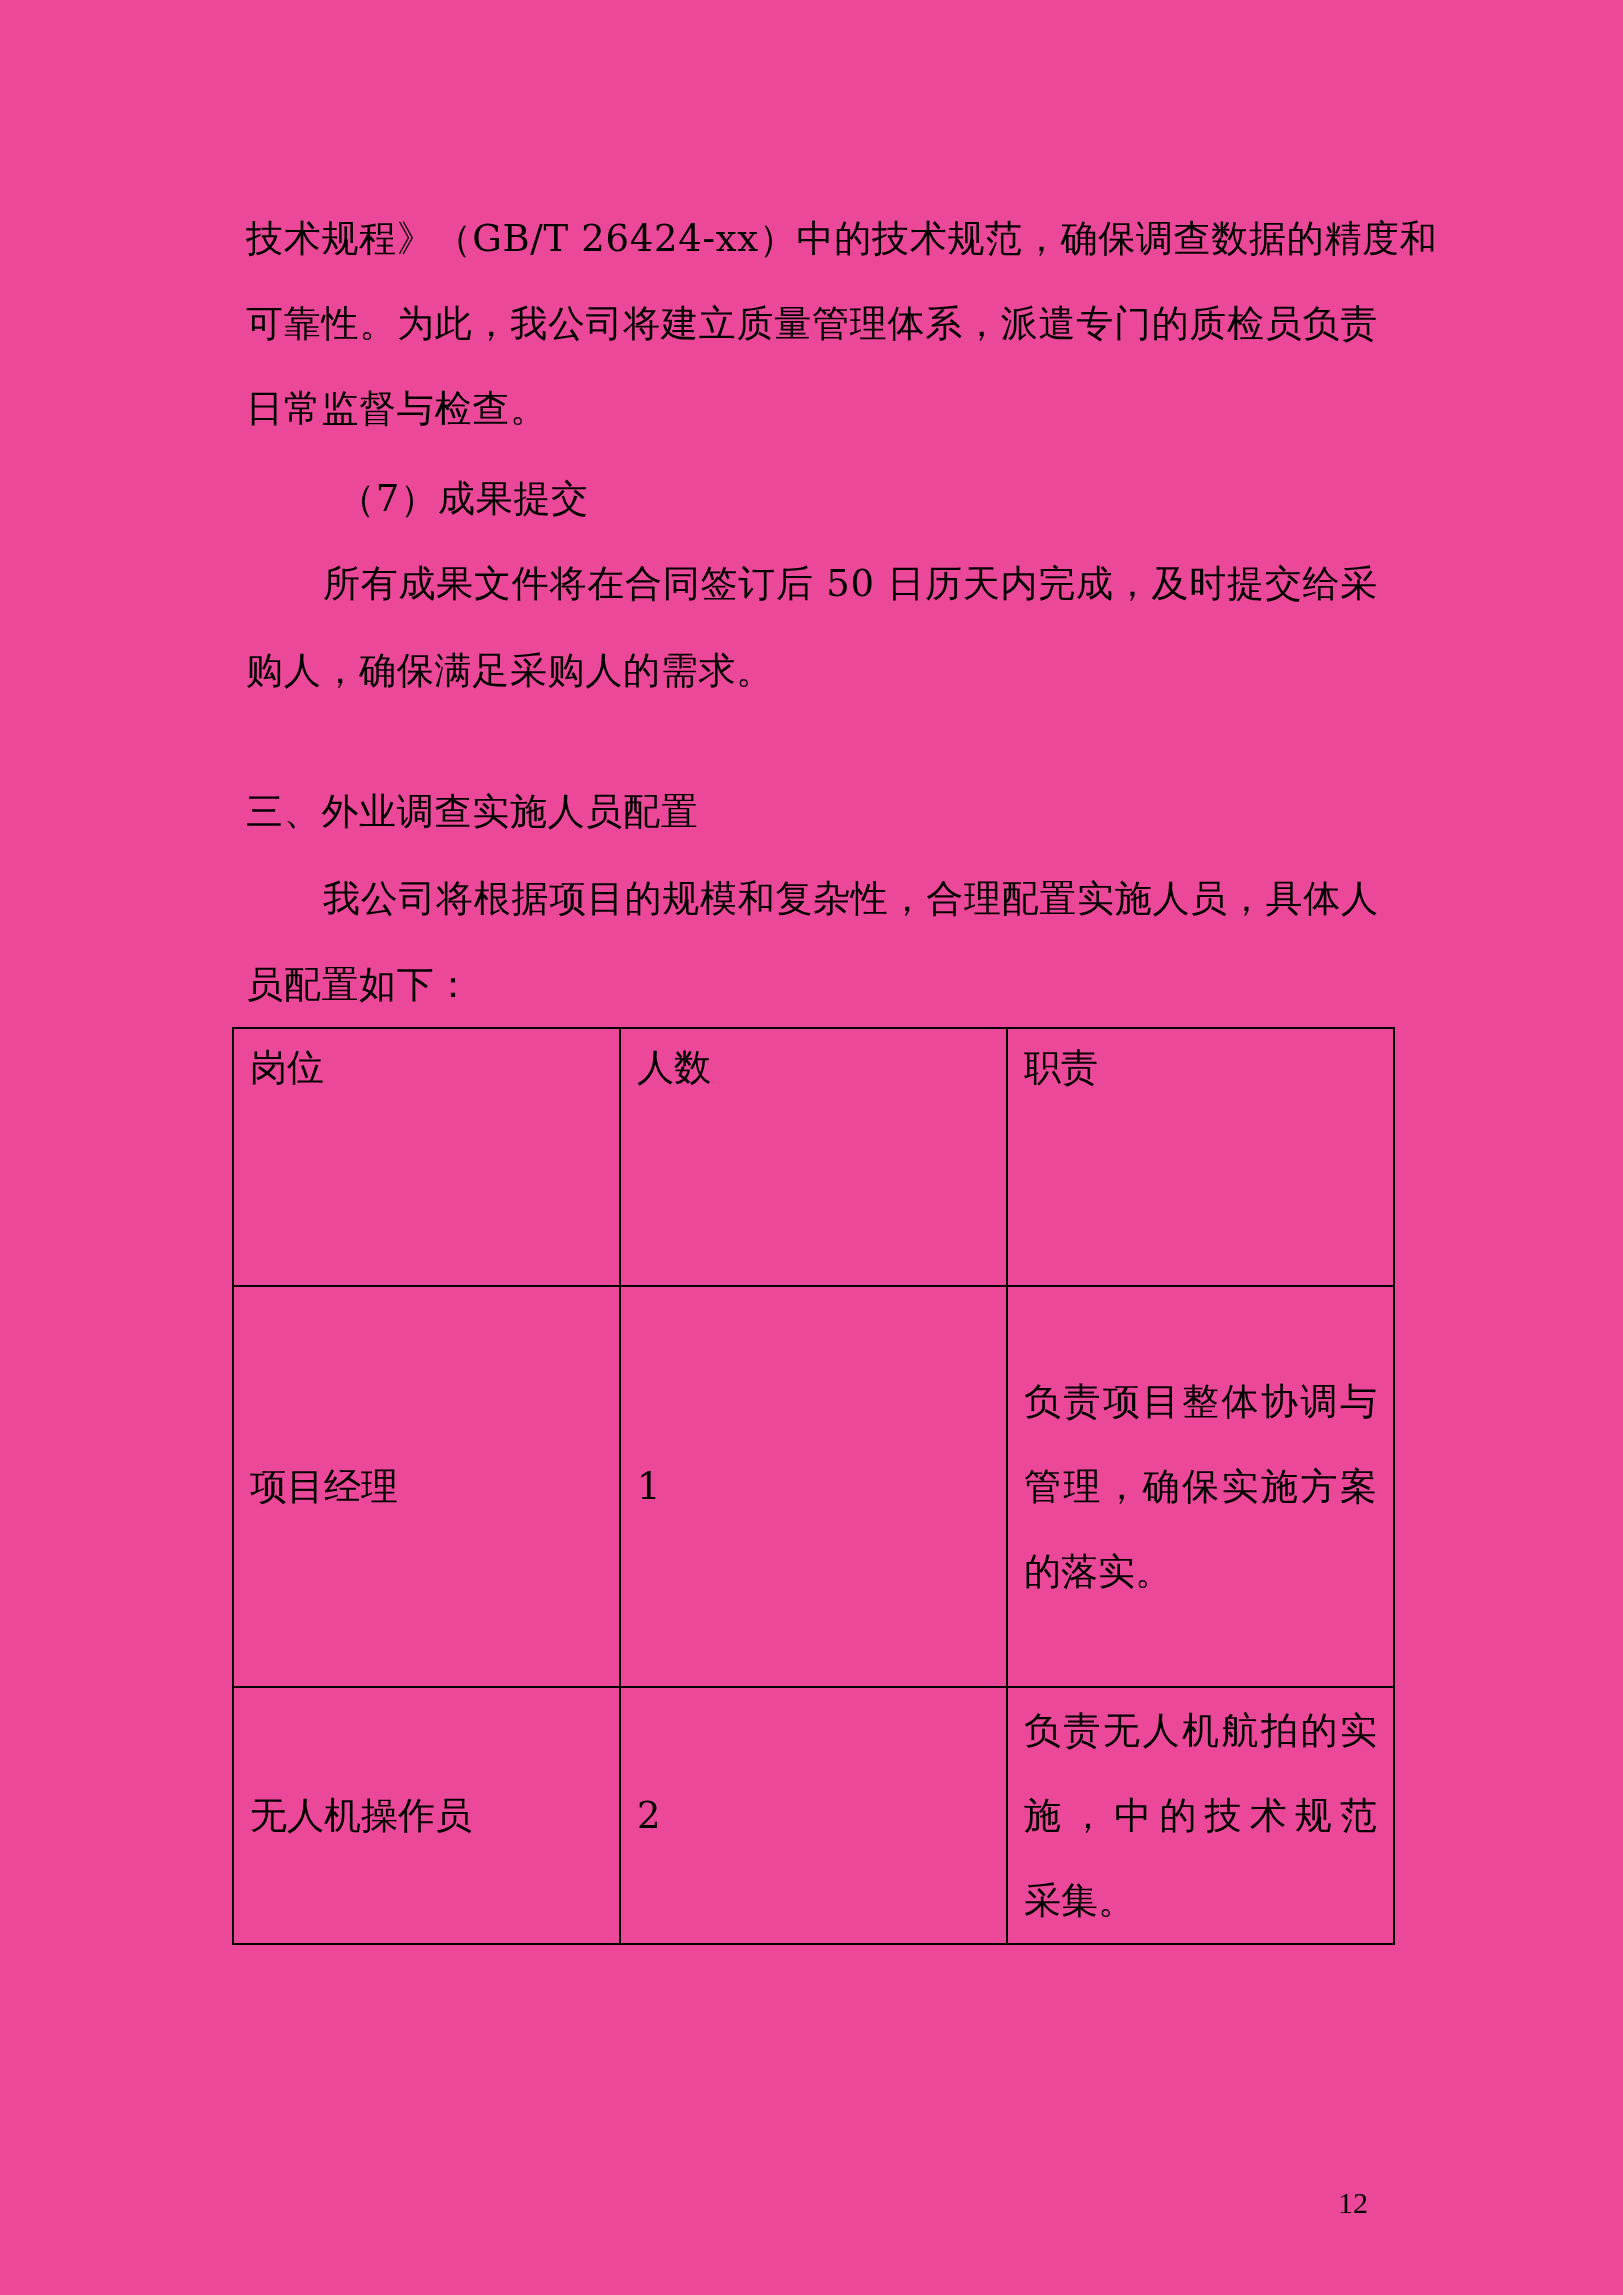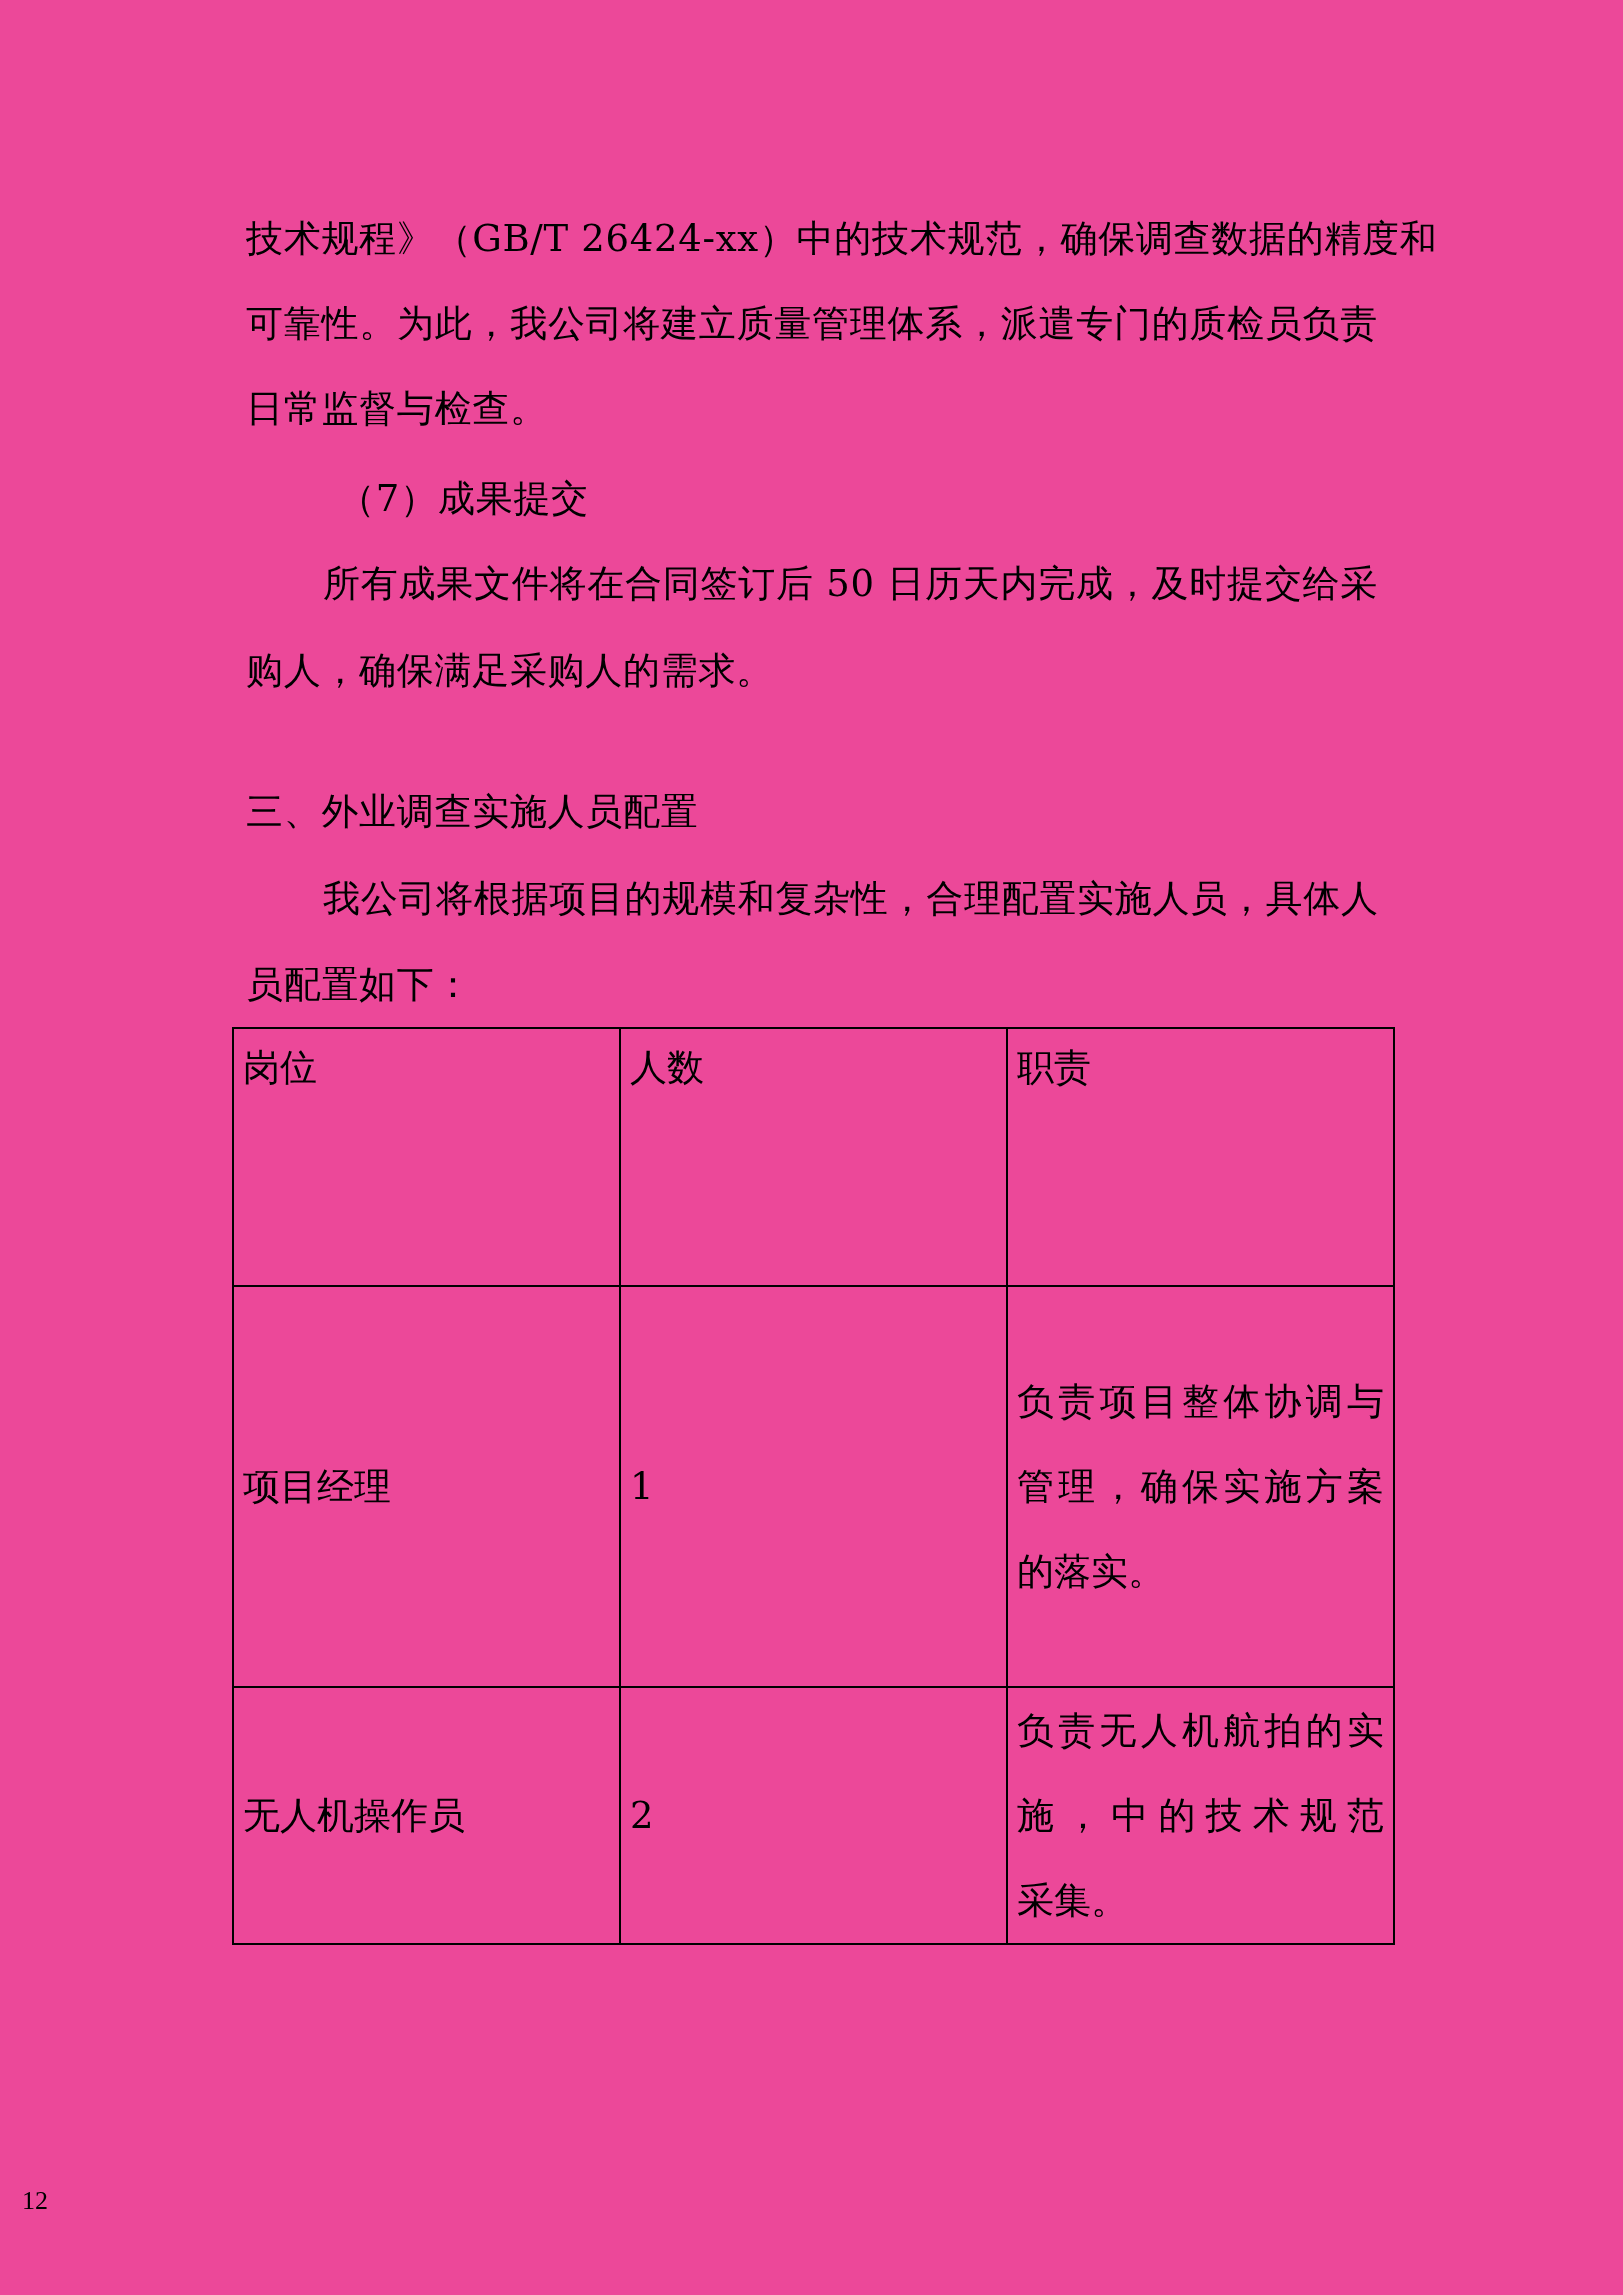--- a/index.html
+++ b/index.html
@@ -45,21 +45,21 @@
       left: 232px;
       top: 1027px;
       width: 1161px;
       border-collapse: collapse;
       table-layout: fixed;
       font-size: 37px;
     }
     table.staff td {
       border: 2.6px solid #000000;
       vertical-align: middle;
-      padding: 0 9px;
+      padding: 0 16px;
       line-height: 85px;
     }
     table.staff td.thin-left { border-left: 1.3px solid #000000; }
     table.staff tr.header td {
       height: 243px;
       vertical-align: top;
       padding-top: 13px;
       line-height: 52px;
     }
     table.staff tr.row1 td { height: 399px; }
@@ -70,22 +70,22 @@
       text-align-last: justify;
       white-space: nowrap;
     }
     .cell-multiline span.l.last { text-align-last: left; }
 
     .page-number {
       position: absolute;
       top: 2186px;
       left: 0;
       width: 1368px;
-      text-align: left;
-      font-size: 26px;
+      text-align: right;
+      font-size: 30px;
       font-family: "Liberation Serif", serif;
       padding-left: 22px;
       box-sizing: border-box;
     }
   </style>
 </head>
 <body>
 
 <div class="page">
 

